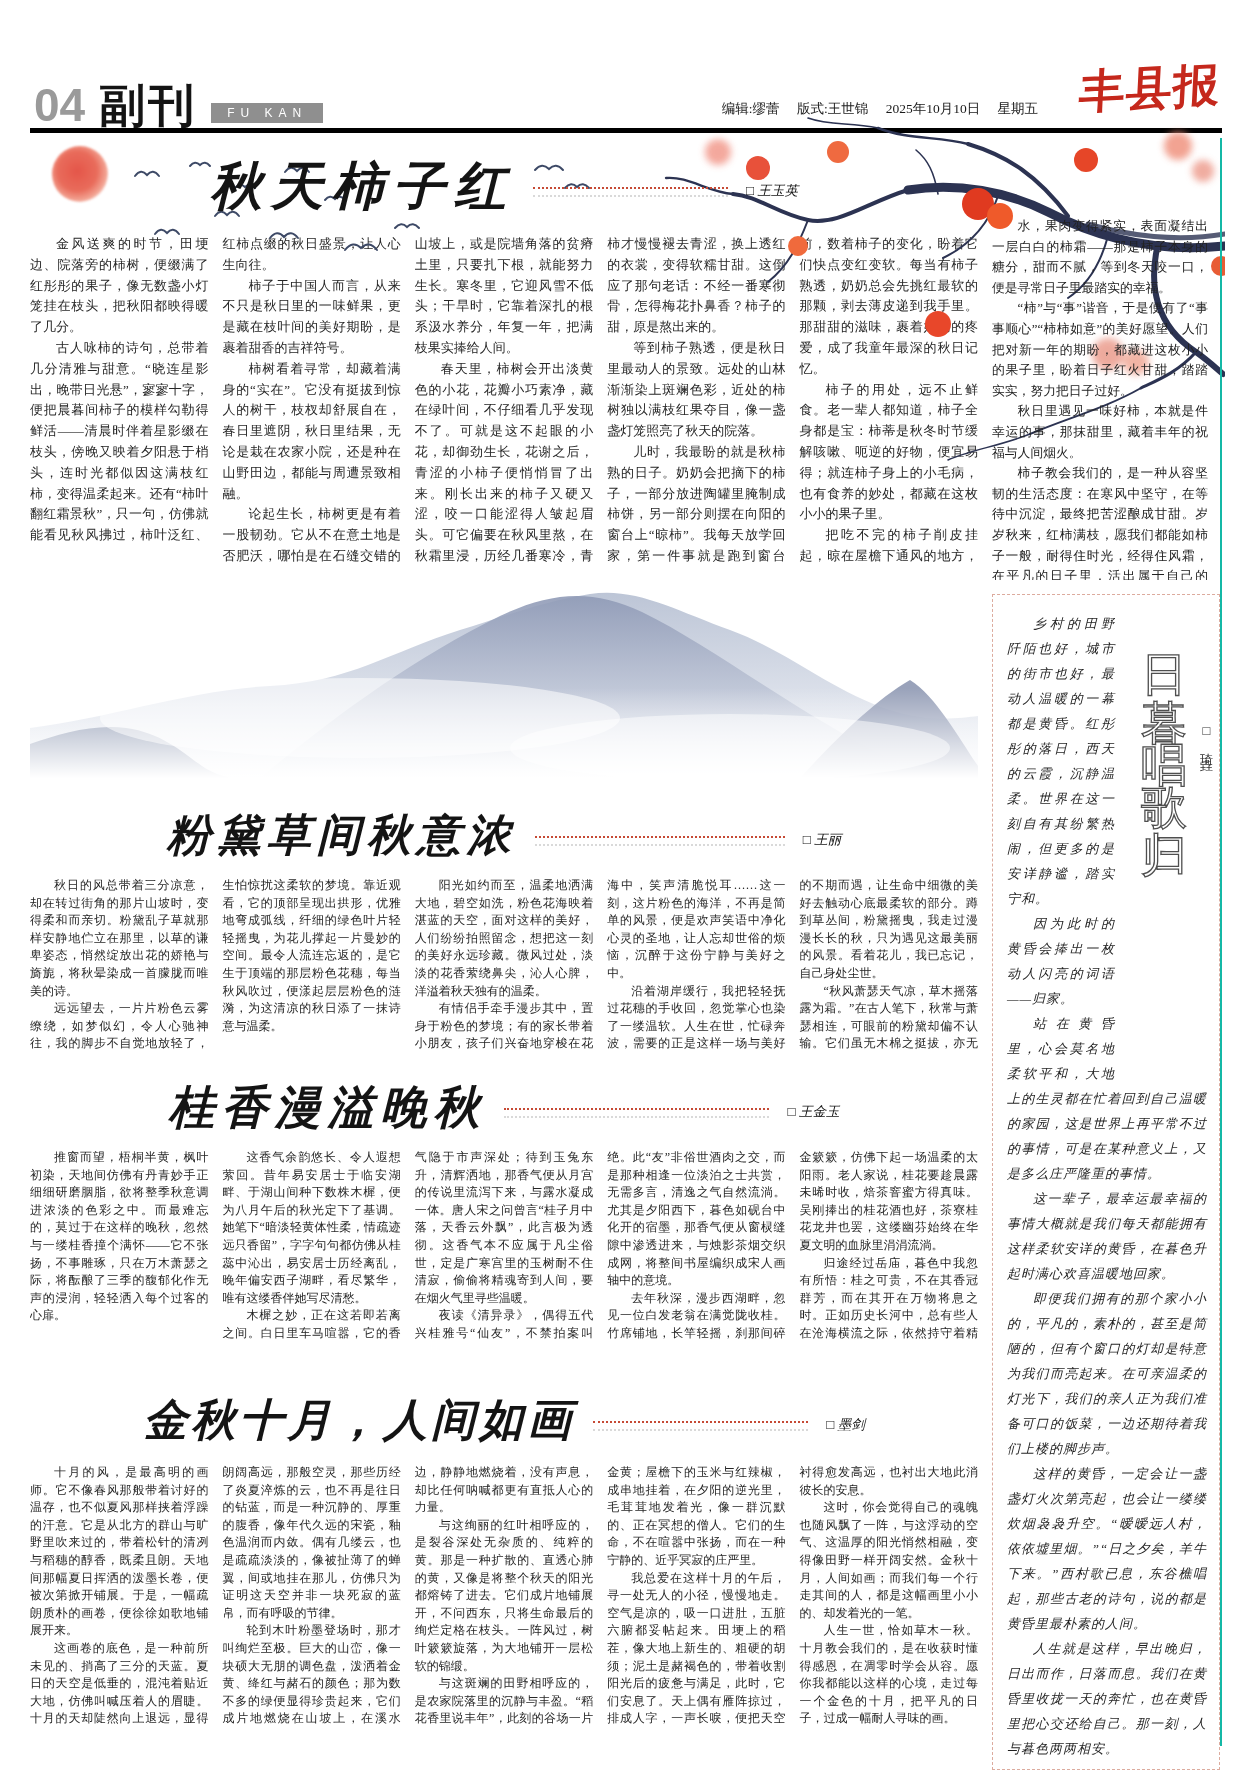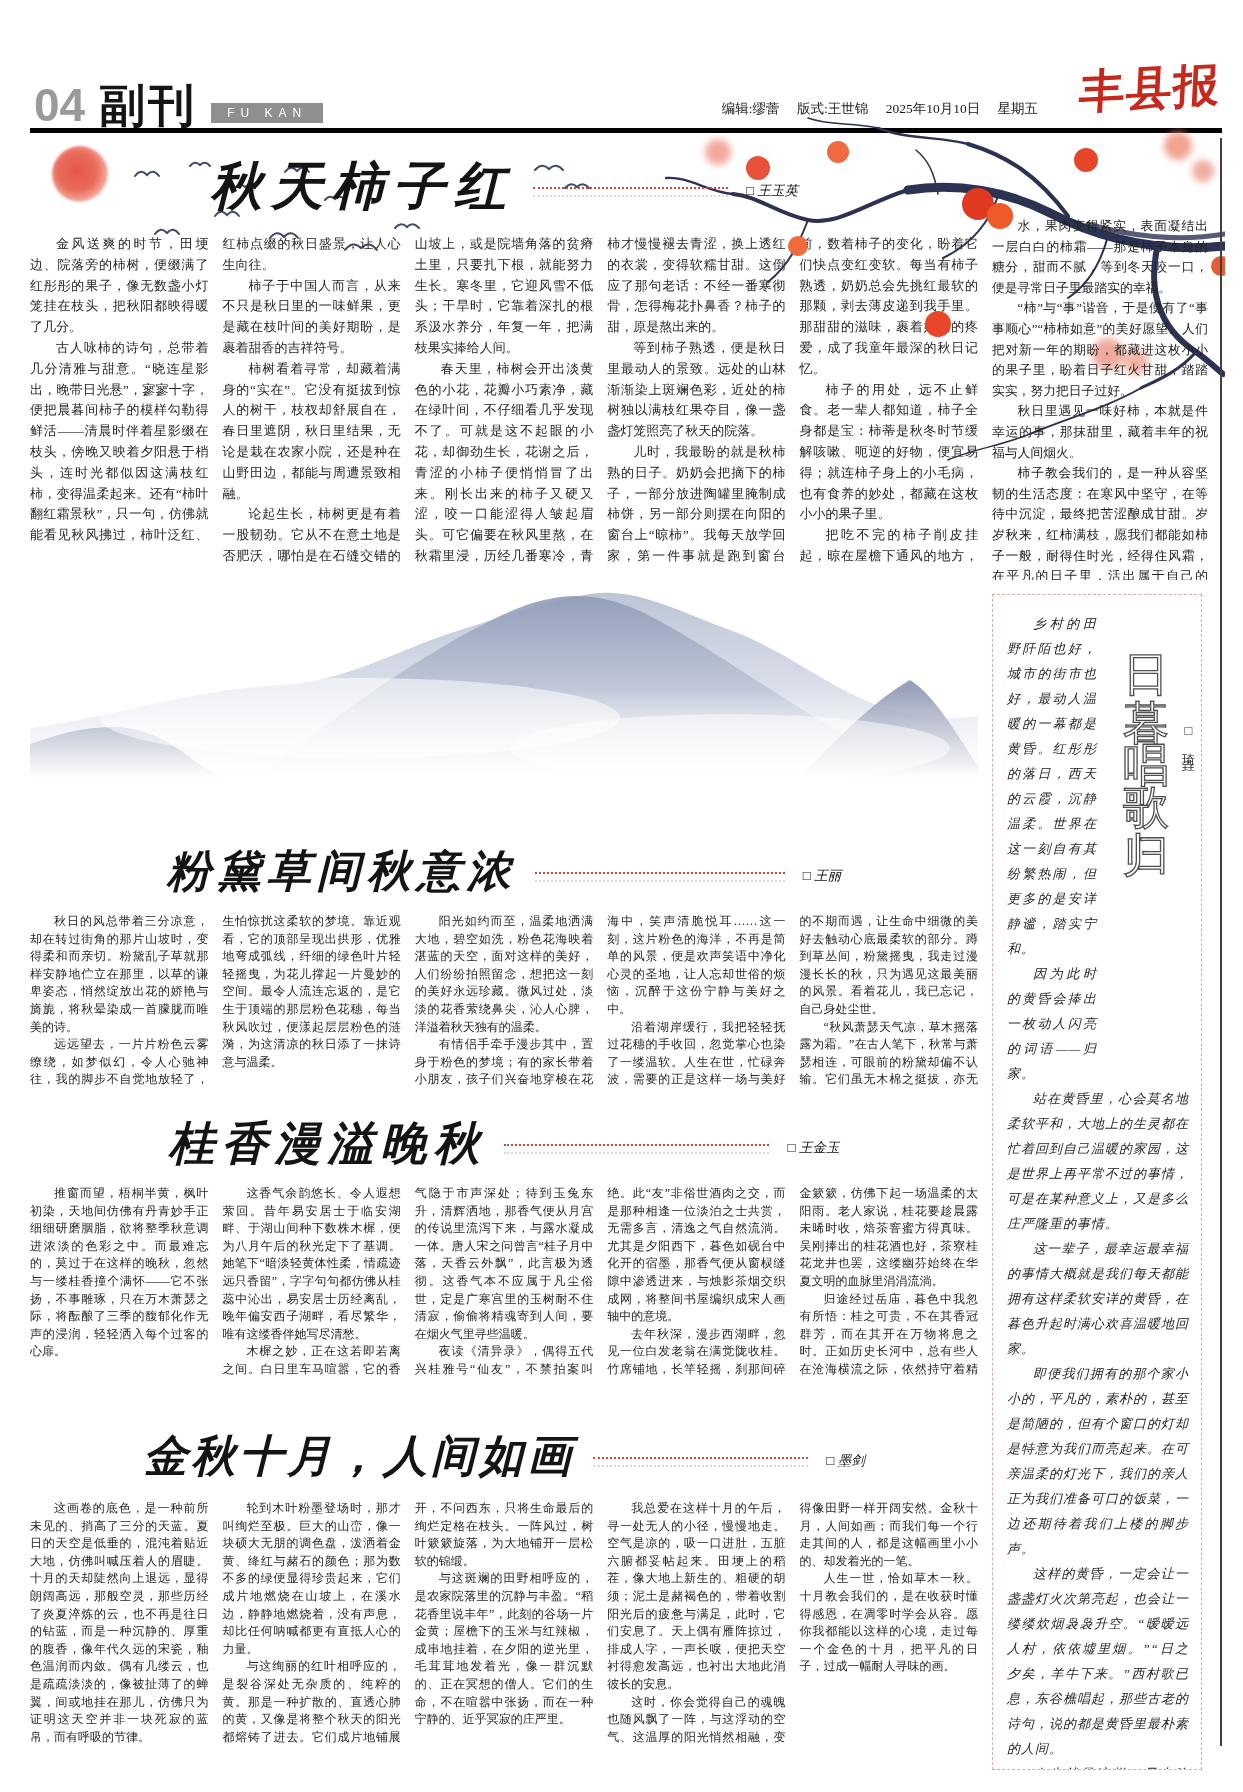--- a/index.html
+++ b/index.html
@@ -13,41 +13,41 @@
   .badge{background:#8f8f8f;color:#fff;font-family:"Liberation Sans",sans-serif;font-size:12px;
          letter-spacing:6px;padding:3px 16px;margin-bottom:3px;}
   .meta{position:absolute;right:184px;bottom:8px;font-size:13.5px;color:#1a1a1a;white-space:nowrap;}
   .meta span{margin-left:14px;}
   .logo{position:absolute;right:2px;top:-14px;font-size:46px;font-weight:bold;color:#c5281c;
         transform:rotate(-3deg) skewX(-6deg);letter-spacing:1px;}
   .rule{position:absolute;top:128px;left:30px;right:21px;height:5px;background:#000;}
   
   .main{position:absolute;top:138px;left:30px;right:21px;bottom:40px;}
   .colL{position:absolute;left:0;top:0;width:948px;}
-  .colR{position:absolute;left:962px;right:0;top:0;bottom:6px;border-right:2px solid #404040;
-        padding-right:18px;z-index:2;}
+  .colR{position:absolute;left:962px;right:0;top:0;bottom:6px;border-right:2px solid #14b8a6;
+        padding-right:0;z-index:2;}
   
   .headrow{display:flex;align-items:center;justify-content:center;gap:18px;position:relative;z-index:3;font-style:italic;}
   .h-a1{margin-top:14px;}
   .headrow h1{margin:0;font-weight:900;color:#141414;white-space:nowrap;}
   .t1{font-size:52px;letter-spacing:9px;}
   .t2{font-size:44px;letter-spacing:6px;}
   .t3{font-size:46px;letter-spacing:7px;}
   .t4{font-size:44px;letter-spacing:4px;}
   .leader{height:6px;border-top:2px dotted #c64a35;border-bottom:2px dotted #d9d9d9;margin-top:10px;}
   .ld1{width:195px;}.ld2{width:250px;}.ld3{width:265px;}.ld4{width:215px;}
   .byline{font-size:13.5px;color:#111;white-space:nowrap;margin-top:8px;}
   
   .bt{text-align:justify;overflow:hidden;color:#262626;}
   .bt p{margin:0;text-indent:2em;}
   .a1-body{margin-top:12px;height:334px;column-count:5;column-gap:14px;font-size:13px;line-height:20.8px;}
   .a2-body{margin-top:12px;height:184px;column-count:5;column-gap:14px;font-size:12px;line-height:17.6px;}
   .a3-body{margin-top:10px;height:198px;column-count:5;column-gap:14px;font-size:12px;line-height:17.6px;}
   .a4-body{margin-top:14px;height:290px;column-count:5;column-gap:14px;font-size:12px;line-height:17.6px;}
-  .h-a2{margin-top:64px;text-align:center;}
+  .h-a2{margin-top:28px;text-align:center;}
   .h-a3{margin-top:16px;}
   .h-a4{margin-top:44px;}
   
   .mountains{position:relative;height:210px;margin-top:0;z-index:0;}
   .mountains svg{position:absolute;inset:0;}
   
   .a1cont{margin-top:78px;height:364px;overflow:hidden;font-size:12.8px;line-height:20.6px;
           text-align:justify;width:216px;position:relative;z-index:2;}
   .a1cont p{margin:0;text-indent:2em;}
   .dusk-box{margin-top:14px;height:1148px;border:1px dashed #dcab9e;padding:16px 12px 10px 14px;
@@ -226,20 +226,21 @@
         <p>归途经过岳庙，暮色中我忽有所悟：桂之可贵，不在其香冠群芳，而在其开在万物将息之时。正如历史长河中，总有些人在沧海横流之际，依然持守着精神的芬芳。文天祥狱中作《正气歌》，顾炎武言“天下兴亡，匹夫有责”，乃至近代志士饮刀噍血，无不是在霜严雪暴的季节里，绽放出人性中最珍贵的香气，这缕香气穿越千年，缠绵于砚台之上，不曾离去。</p>
 
       </div>
 
       <div class="headrow h-a4">
         <h1 class="t4">金秋十月，人间如画</h1>
         <span class="leader ld4"></span>
         <span class="byline">□ 墨剑</span>
       </div>
       <div class="bt a4-body">
+        <p>十月的风，是最高明的画师。它不像春风那般带着讨好的温存，也不似夏风那样挟着浮躁的汗意。它是从北方的群山与旷野里吹来过的，带着松针的清冽与稻穗的醇香，既柔且朗。天地间那幅夏日挥洒的泼墨长卷，便被次第掀开铺展。于是，一幅疏朗质朴的画卷，便徐徐如歌地铺展开来。</p>
         <p>这画卷的底色，是一种前所未见的、捎高了三分的天蓝。夏日的天空是低垂的，混沌着贴近大地，仿佛叫喊压着人的眉睫。十月的天却陡然向上退远，显得朗阔高远，那般空灵，那些历经了炎夏淬炼的云，也不再是往日的钻蓝，而是一种沉静的、厚重的腹香，像年代久远的宋瓷，釉色温润而内敛。偶有几缕云，也是疏疏淡淡的，像被扯薄了的蝉翼，间或地挂在那儿，仿佛只为证明这天空并非一块死寂的蓝帛，而有呼吸的节律。</p>
         <p>轮到木叶粉墨登场时，那才叫绚烂至极。巨大的山峦，像一块硕大无朋的调色盘，泼洒着金黄、绛红与赭石的颜色；那为数不多的绿便显得珍贵起来，它们成片地燃烧在山坡上，在溪水边，静静地燃烧着，没有声息，却比任何呐喊都更有直抵人心的力量。</p>
         <p>与这绚丽的红叶相呼应的，是裂谷深处无杂质的、纯粹的黄。那是一种扩散的、直透心肺的黄，又像是将整个秋天的阳光都熔铸了进去。它们成片地铺展开，不问西东，只将生命最后的绚烂定格在枝头。一阵风过，树叶簌簌旋落，为大地铺开一层松软的锦缎。</p>
         <p>与这斑斓的田野相呼应的，是农家院落里的沉静与丰盈。“稻花香里说丰年”，此刻的谷场一片金黄；屋檐下的玉米与红辣椒，成串地挂着，在夕阳的逆光里，毛茸茸地发着光，像一群沉默的、正在冥想的僧人。它们的生命，不在喧嚣中张扬，而在一种宁静的、近乎冥寂的庄严里。</p>
         <p>我总爱在这样十月的午后，寻一处无人的小径，慢慢地走。空气是凉的，吸一口进肚，五脏六腑都妥帖起来。田埂上的稻茬，像大地上新生的、粗硬的胡须；泥土是赭褐色的，带着收割阳光后的疲惫与满足，此时，它们安息了。天上偶有雁阵掠过，排成人字，一声长唳，便把天空衬得愈发高远，也衬出大地此消彼长的安息。</p>
         <p>这时，你会觉得自己的魂魄也随风飘了一阵，与这浮动的空气、这温厚的阳光悄然相融，变得像田野一样开阔安然。金秋十月，人间如画；而我们每一个行走其间的人，都是这幅画里小小的、却发着光的一笔。</p>
         <p>人生一世，恰如草木一秋。十月教会我们的，是在收获时懂得感恩，在凋零时学会从容。愿你我都能以这样的心境，走过每一个金色的十月，把平凡的日子，过成一幅耐人寻味的画。</p>
       </div>
     </div>
 

